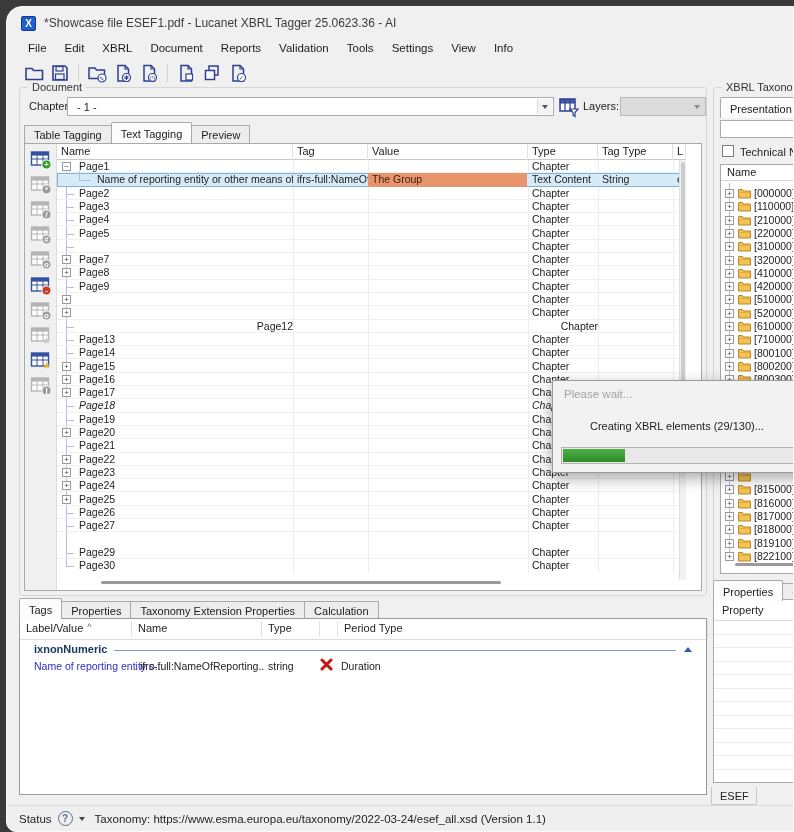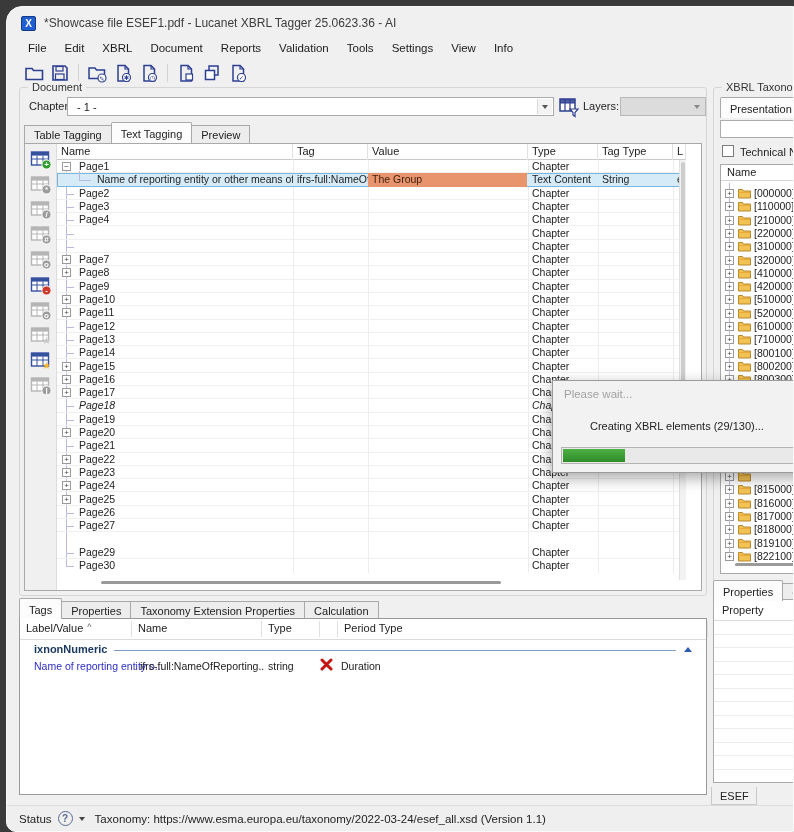--- a/index.html
+++ b/index.html
@@ -379,20 +379,21 @@
                 <div class="cell" style="left: 18px; width: 218px;">Page4</div>
                 <div class="cell" style="left: 236px; width: 75px;"></div>
                 <div class="cell" style="left: 311px; width: 159px;"></div>
                 <div class="cell" style="left: 471px; width: 70px;">Chapter</div>
                 <div class="cell" style="left: 541px; width: 75px;"></div>
                 <div class="cell" style="left: 616px; width: 13px;"></div>
               </div>
               <div class="dt-row" style="top: 66.5px;">
                 <div style="position: absolute; left: 0px; right: 0px; bottom: 0px; height: 1px; background: rgb(240, 240, 240);"></div>
                 <div class="tree-stub" style="left: 9px; top: 7px; width: 8px;"></div>
+                <div class="cell" style="left: 18px; width: 218px;">Page5</div>
                 <div class="cell" style="left: 236px; width: 75px;"></div>
                 <div class="cell" style="left: 311px; width: 159px;"></div>
                 <div class="cell" style="left: 471px; width: 70px;">Chapter</div>
                 <div class="cell" style="left: 541px; width: 75px;"></div>
                 <div class="cell" style="left: 616px; width: 13px;"></div>
               </div>
               <div class="dt-row" style="top: 79.8px;">
                 <div style="position: absolute; left: 0px; right: 0px; bottom: 0px; height: 1px; background: rgb(240, 240, 240);"></div>
                 <div class="tree-stub" style="left: 9px; top: 7px; width: 8px;"></div>
                 <div class="cell" style="left: 236px; width: 75px;"></div>
@@ -427,38 +428,36 @@
                 <div class="cell" style="left: 18px; width: 218px;">Page9</div>
                 <div class="cell" style="left: 236px; width: 75px;"></div>
                 <div class="cell" style="left: 311px; width: 159px;"></div>
                 <div class="cell" style="left: 471px; width: 70px;">Chapter</div>
                 <div class="cell" style="left: 541px; width: 75px;"></div>
                 <div class="cell" style="left: 616px; width: 13px;"></div>
               </div>
               <div class="dt-row" style="top: 133px;">
                 <div style="position: absolute; left: 0px; right: 0px; bottom: 0px; height: 1px; background: rgb(240, 240, 240);"></div>
                 <div class="expander" style="left: 5px;">+</div>
-                <div class="cell" style="left: 18px; width: 218px;">Page10</div>
                 <div class="cell" style="left: 236px; width: 75px;"></div>
                 <div class="cell" style="left: 311px; width: 159px;"></div>
                 <div class="cell" style="left: 471px; width: 70px;">Chapter</div>
                 <div class="cell" style="left: 541px; width: 75px;"></div>
                 <div class="cell" style="left: 616px; width: 13px;"></div>
               </div>
               <div class="dt-row" style="top: 146.3px;">
                 <div style="position: absolute; left: 0px; right: 0px; bottom: 0px; height: 1px; background: rgb(240, 240, 240);"></div>
                 <div class="expander" style="left: 5px;">+</div>
-                <div class="cell" style="left: 18px; width: 218px;">Page11</div>
-                <div class="cell" style="left: 236px; width: 75px;"></div>
-                <div class="cell" style="left: 311px; width: 159px;"></div>
-                <div class="cell" style="left: 471px; width: 70px;">Chapter</div>
-                <div class="cell" style="left: 541px; width: 75px;"></div>
-                <div class="cell" style="left: 616px; width: 13px;"></div>
-              </div>
-              <div class="dt-row" style="top: 159.6px;">
+                <div class="cell" style="left: 236px; width: 75px;"></div>
+                <div class="cell" style="left: 311px; width: 159px;"></div>
+                <div class="cell" style="left: 471px; width: 70px;">Chapter</div>
+                <div class="cell" style="left: 541px; width: 75px;"></div>
+                <div class="cell" style="left: 616px; width: 13px;"></div>
+              </div>
+              <div class="dt-row" style="top: 159.6px; text-align: right;">
                 <div style="position: absolute; left: 0px; right: 0px; bottom: 0px; height: 1px; background: rgb(240, 240, 240);"></div>
                 <div class="tree-stub" style="left: 9px; top: 7px; width: 8px;"></div>
                 <div class="cell" style="left: 18px; width: 218px;">Page12</div>
                 <div class="cell" style="left: 236px; width: 75px;"></div>
                 <div class="cell" style="left: 311px; width: 159px;"></div>
                 <div class="cell" style="left: 471px; width: 70px;">Chapter</div>
                 <div class="cell" style="left: 541px; width: 75px;"></div>
                 <div class="cell" style="left: 616px; width: 13px;"></div>
               </div>
               <div class="dt-row" style="top: 172.9px;">

